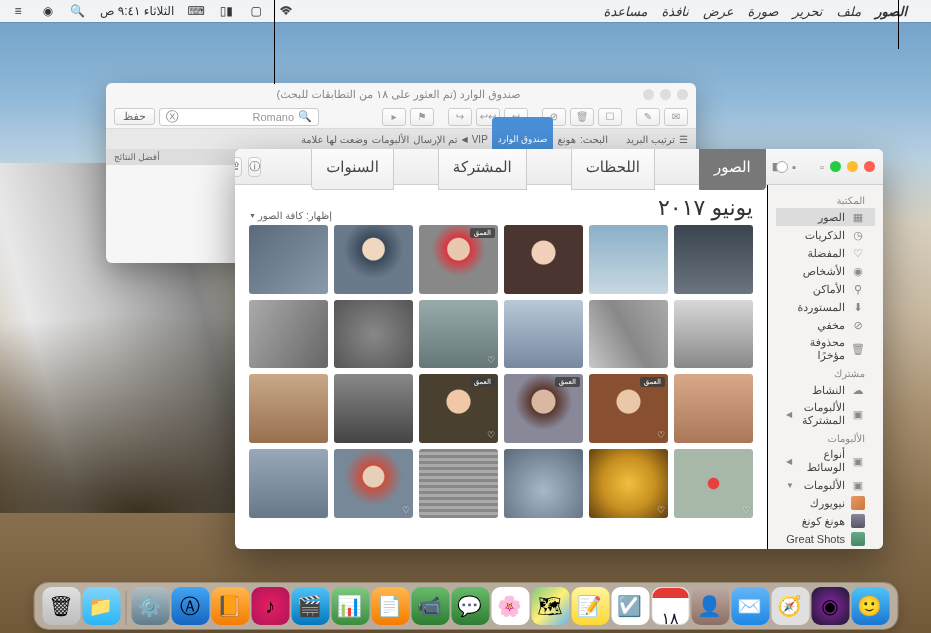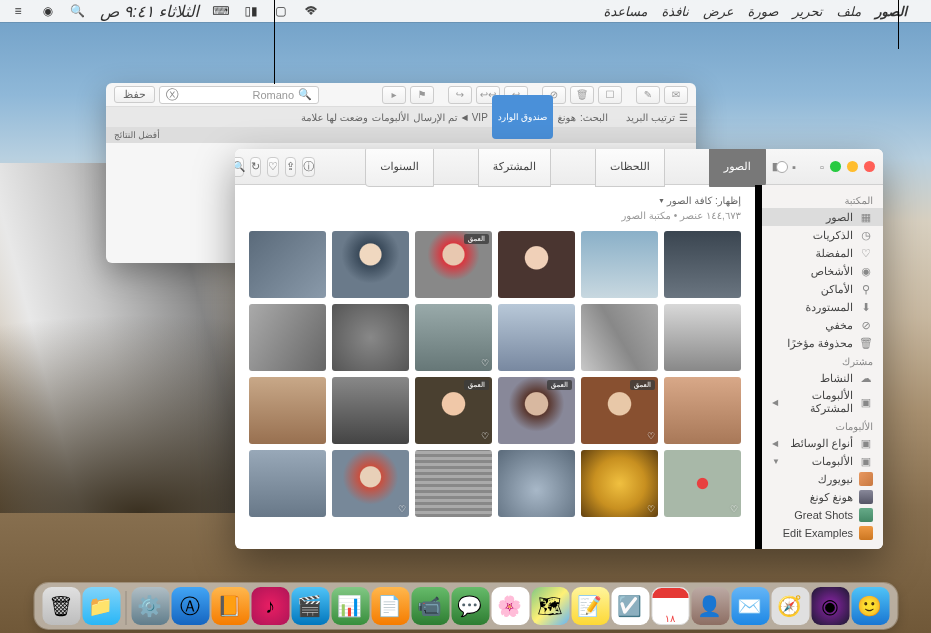--- a/index.html
+++ b/index.html
@@ -30,21 +30,21 @@
   padding: 0 10px; font-size: 13px; color: #333;
   box-shadow: 0 1px 0 rgba(0,0,0,0.1);
   z-index: 100;
 }
 .menubar .right-group { display: flex; gap: 14px; align-items: center; }
 .menubar .left-group { margin-right: auto; display: flex; gap: 14px; align-items: center; flex-direction: row-reverse;}
 .menubar .apple-icon { font-size: 14px; }
 .menubar .app-name { font-weight: 600; }
 .menubar-item { cursor: default; font-style: italic; }
 .status-icon { width: 16px; height: 16px; display: inline-flex; align-items: center; justify-content: center; font-size: 12px;}
-.clock { font-size: 16px; font-style: italic; }
+.clock { font-size: 12px; }
 
 
 .callout {
   position: absolute; background: #000; z-index: 200;
 }
 
 
 .mail-window {
   position: absolute; top: 83px; right: 235px; width: 590px; height: 180px;
   background: #f6f6f6; border-radius: 6px;
@@ -107,37 +107,37 @@
 .zoom-slider {
   width: 60px; height: 4px; background: #ccc; border-radius: 2px; position: relative;
   margin: 0 6px;
 }
 .zoom-slider::after {
   content: ''; position: absolute; width: 10px; height: 10px; background: #fff;
   border: 1px solid #aaa; border-radius: 50%; top: -4px; right: 20px;
 }
 .photos-tabs { margin: 0 auto; display: flex; }
 .photos-tab {
-  padding: 13px 14px; font-size: 11px; border: 1px solid #ccc;
+  padding: 13px 14px; font-size: 15px; border: 1px solid #ccc;
   background: linear-gradient(#fdfdfd,#f0f0f0); color: #444; margin-left: 44px;
 }
 .photos-tab:first-child{ border-radius: 0 4px 4px 0; }
 .photos-tab:last-child{ border-radius: 4px 0 0 4px; }
 .photos-tab.active { background: #787878; color: #fff; border-color: #787878; }
 .photos-toolbtn {
   width: 30px; height: 20px; border: 1px solid #ccc; border-radius: 4px;
   background: linear-gradient(#fdfdfd,#f0f0f0); font-size: 11px; color: #666;
   display: inline-flex; align-items: center; justify-content: center;
 }
 .photos-search-btn { padding: 2px 8px; font-size: 10px; gap: 3px;}
 
 .photos-body { flex: 1; display: flex; overflow: hidden; }
 .photos-sidebar {
-  width: 128px; background: #f5f3f2; border-left: 7px solid #000000;
-  padding: 6px 0; font-size: 11px; overflow-y: auto;
+  width: 116px; background: #f5f3f2; border-left: 1px solid #000000;
+  padding: 6px 8px; font-size: 11px; overflow-y: auto;
 }
 .sidebar-header {
   color: #888; font-size: 10px; padding: 4px 10px 2px; font-weight: 500;
 }
 .sidebar-item {
   display: flex; align-items: center; gap: 6px; padding: 2px 10px;
   color: #444; cursor: default;
 }
 .sidebar-item.selected { background: #dcdcdc; }
 .sidebar-icon {
@@ -264,20 +264,29 @@
     <span class="status-icon">▢</span>
     <span class="status-icon">
       <svg width="16" height="12" viewBox="0 0 16 12">
           <path d="M8 10 L6 8 Q8 6 10 8 Z M4 6 Q8 2 12 6 L10.5 7.5 Q8 5 5.5 7.5 Z M2 4 Q8 -2 14 4 L12.5 5.5 Q8 1 3.5 5.5 Z" fill="#444"></path>
         </svg>
     </span>
   </div>
 </div>
 
 <div class="mail-window">
+  <div class="mail-titlebar">
+    <div class="traffic">
+      <span></span>
+      <span></span>
+      <span></span>
+    </div>
+    <span>صندوق الوارد (تم العثور على ١٨ من التطابقات للبحث)</span>
+    <span style="width:40px"></span>
+  </div>
   <div class="mail-toolbar">
     <span class="mail-tool-btn">✉</span>
     <span class="mail-tool-btn">✎</span>
     <span style="width:6px"></span>
     <span class="mail-tool-btn">☐</span>
     <span class="mail-tool-btn">🗑</span>
     <span class="mail-tool-btn">⊘</span>
     <span style="width:6px"></span>
     <span class="mail-tool-btn">↩</span>
     <span class="mail-tool-btn">↩↩</span>
@@ -411,26 +420,26 @@
         </div>
       <div class="sidebar-item">
           <span class="album-thumb" style="background:linear-gradient(#e94,#c72)"></span>
           <span>Edit Examples</span>
         </div>
 
     </div>
 
     <div class="photos-main">
       <div class="photos-header">
+        <div class="photos-title">يونيو ٢٠١٧</div>
         <div class="photos-filter">
           <span>إظهار: كافة الصور</span>
           <span style="font-size:7px">▼</span>
         </div>
       </div>
-      <div class="photos-subtitle">١٤٤,٦٧٣ عنصر • مكتبة الصور</div>
 
       <div class="photo-grid">
         <div class="photo-thumb p1"></div>
         <div class="photo-thumb p2"></div>
         <div class="photo-thumb p3"></div>
         <div class="photo-thumb p4">
             <span class="badge">العمق</span>
           </div>
         <div class="photo-thumb p5"></div>
         <div class="photo-thumb p6"></div>
@@ -477,21 +486,21 @@
   </div>
 </div>
 
 <div class="dock">
   <div class="dock-item di-finder">🙂</div>
   <div class="dock-item di-siri">◉</div>
   <div class="dock-item di-safari">🧭</div>
   <div class="dock-item di-mail">✉️</div>
   <div class="dock-item di-contacts">👤</div>
   <div class="dock-item di-calendar">
-      <span style="font-size:10px;color:#ef4444;margin-top:24px">١٨</span>
+      <span style="font-size:16px;color:#0f172a;margin-top:24px">١٨</span>
     </div>
   <div class="dock-item di-reminders">☑️</div>
   <div class="dock-item di-notes">📝</div>
   <div class="dock-item di-maps">🗺</div>
   <div class="dock-item di-photos">🌸</div>
   <div class="dock-item di-messages">💬</div>
   <div class="dock-item di-facetime">📹</div>
   <div class="dock-item di-pages">📄</div>
   <div class="dock-item di-numbers">📊</div>
   <div class="dock-item di-keynote">🎬</div>

